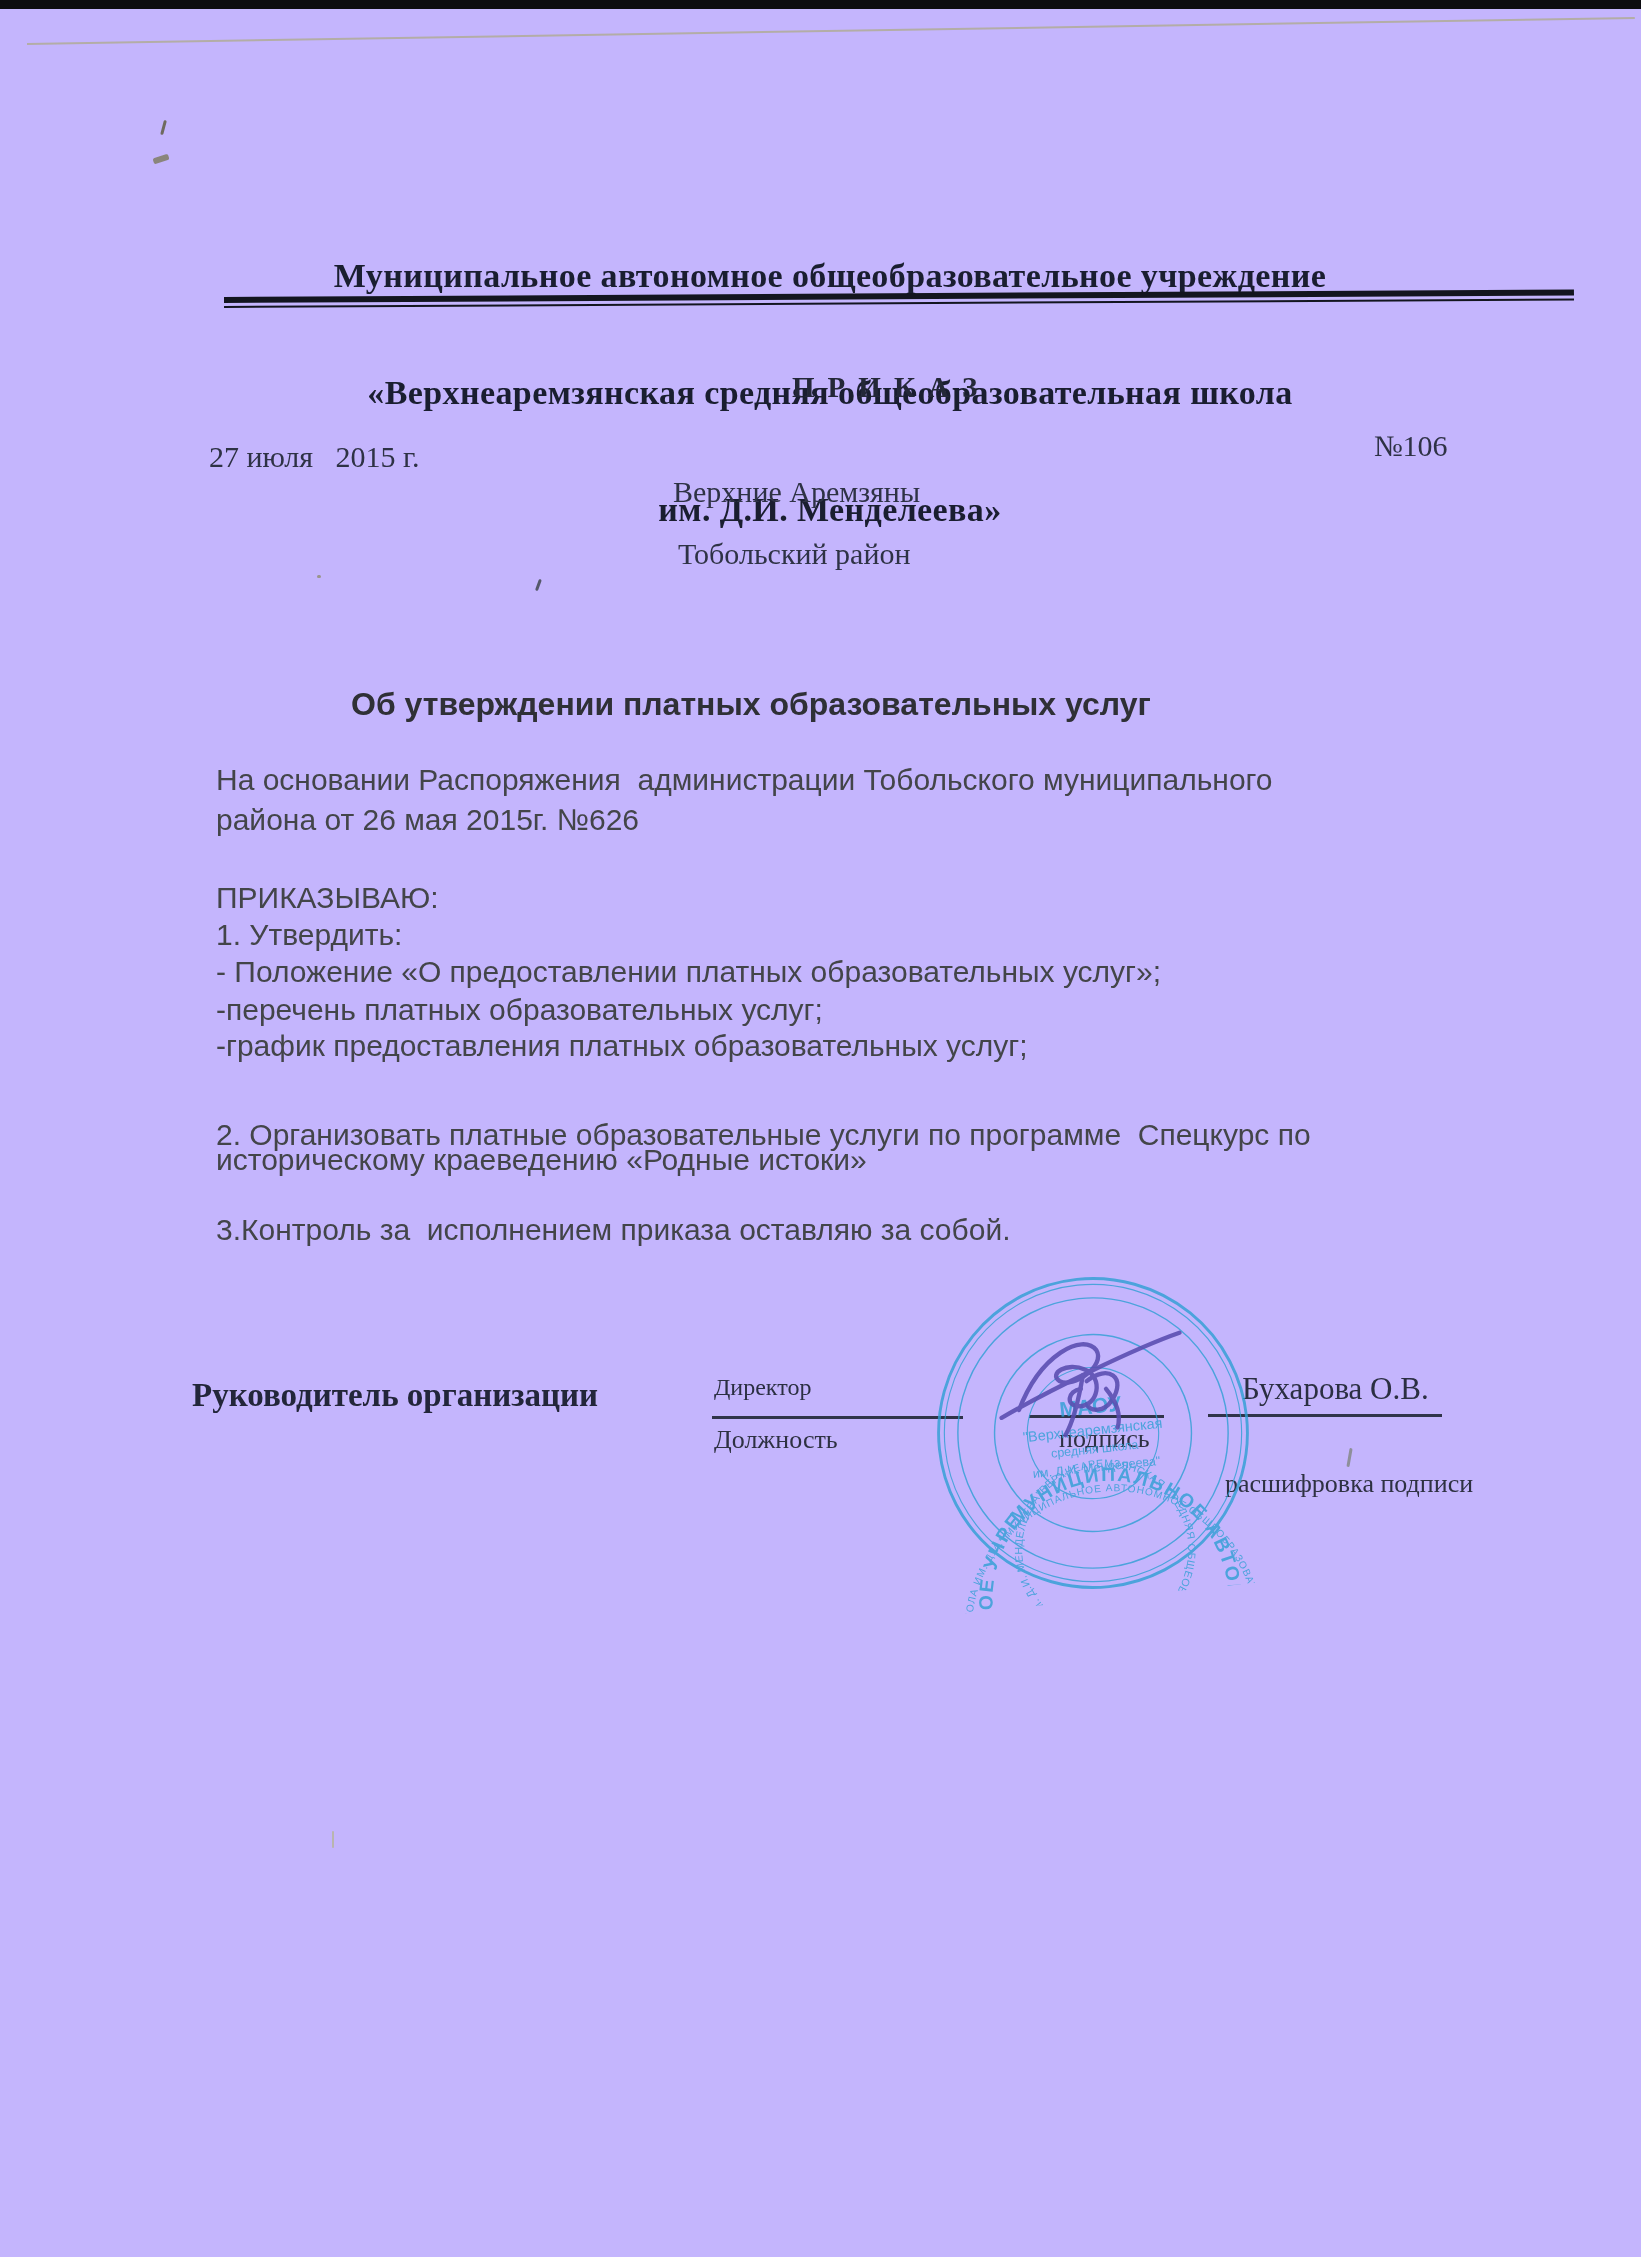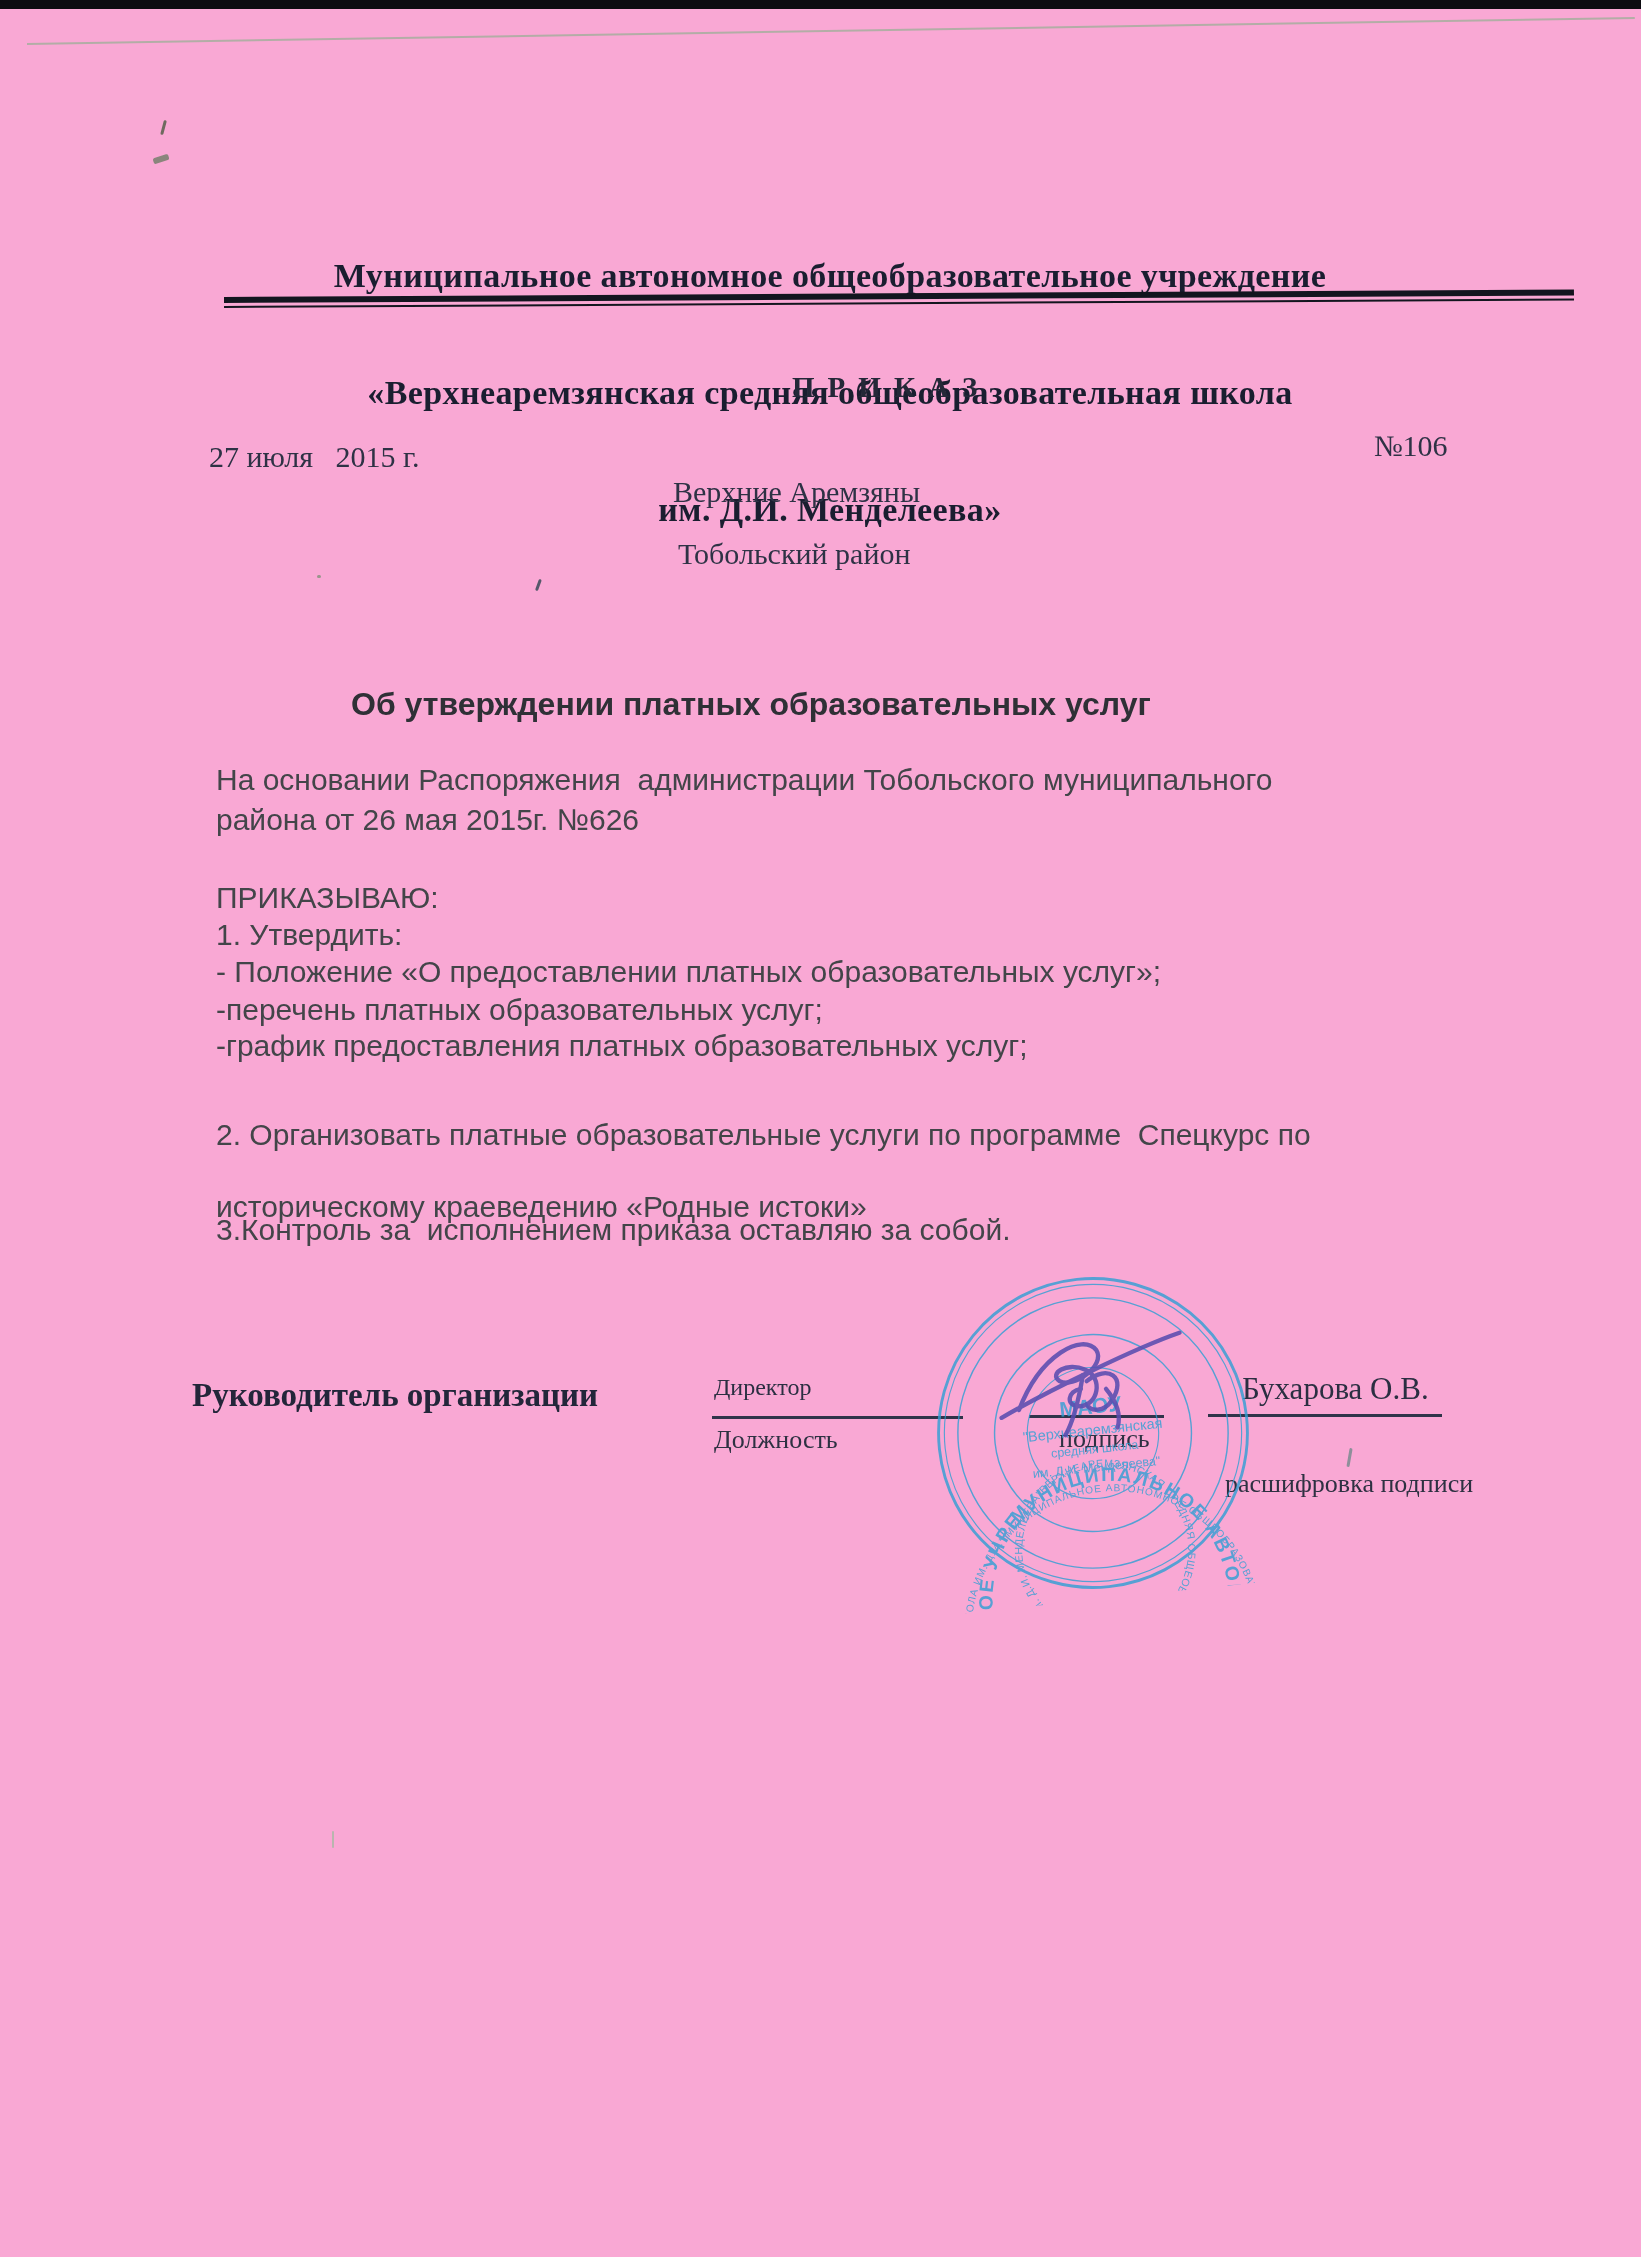--- a/index.html
+++ b/index.html
@@ -1,17 +1,17 @@
 <!DOCTYPE html>
 <html><head>
 <meta charset="utf-8">
 <style>
   html,body{margin:0;padding:0;}
   body{width:1641px;height:2257px;background:#ffffff;}
-  .page{position:relative;width:1641px;height:2257px;background:#f9a8d4;overflow:hidden;
+  .page{position:relative;width:1641px;height:2257px;background:#c4b5fd;overflow:hidden;
         font-family:"Liberation Serif", serif;}
   .abs{position:absolute;}
   .t{white-space:pre;}
   .serif{font-family:"Liberation Serif", serif;color:#2b2f42;}
   .sans{font-family:"Liberation Sans", sans-serif;color:#45474d;}
   .topbar{left:0;top:0;width:1641px;height:8.7px;background:#0c0c10;}
   .scanline{left:27px;top:43px;width:1608px;height:1.9px;background:#b3ada6;
             transform:rotate(-0.93deg);transform-origin:left center;}
   .org{left:241px;top:178px;width:1178px;text-align:center;font-weight:bold;
        font-size:34px;line-height:39px;color:#1a1e30;letter-spacing:0.4px;}
@@ -63,21 +63,21 @@
   <div class="abs sans body31 t" style="left:216px;top:763px;">На основании Распоряжения  администрации Тобольского муниципального</div>
   <div class="abs sans body31 t" style="left:216px;top:803px;">района от 26 мая 2015г. №626</div>
 
   <div class="abs sans body31 t" style="left:216px;top:881px;">ПРИКАЗЫВАЮ:</div>
   <div class="abs sans body31 t" style="left:216px;top:918px;">1. Утвердить:</div>
   <div class="abs sans body31 t" style="left:216px;top:955px;">- Положение «О предоставлении платных образовательных услуг»;</div>
   <div class="abs sans body31 t" style="left:216px;top:993px;">-перечень платных образовательных услуг;</div>
   <div class="abs sans body31 t" style="left:216px;top:1029px;">-график предоставления платных образовательных услуг;</div>
 
   <div class="abs sans body31 t" style="left:216px;top:1102px;margin-top:16px;">2. Организовать платные образовательные услуги по программе  Спецкурс по</div>
-  <div class="abs sans body31 t" style="left:216px;top:1143px;margin-top:47px;">историческому краеведению «Родные истоки»</div>
+  <div class="abs sans body31 t" style="left:216px;top:1143px;">историческому краеведению «Родные истоки»</div>
 
   <div class="abs sans body31 t" style="left:216px;top:1213px;">3.Контроль за  исполнением приказа оставляю за собой.</div>
 
   <div class="abs serif t" style="left:192px;top:1377px;font-size:33px;font-weight:bold;color:#23263a;">Руководитель организации</div>
   <div class="abs serif t" style="left:714px;top:1374px;font-size:24px;">Директор</div>
   <div class="abs sigline" style="left:712px;top:1416px;width:251px;"></div>
   <div class="abs serif cap27 t" style="left:714px;top:1425px;">Должность</div>
 
   <div class="abs sigline" style="left:1029px;top:1415px;width:135px;"></div>
   <div class="abs serif cap27 t" style="left:1059px;top:1424px;">подпись</div>

